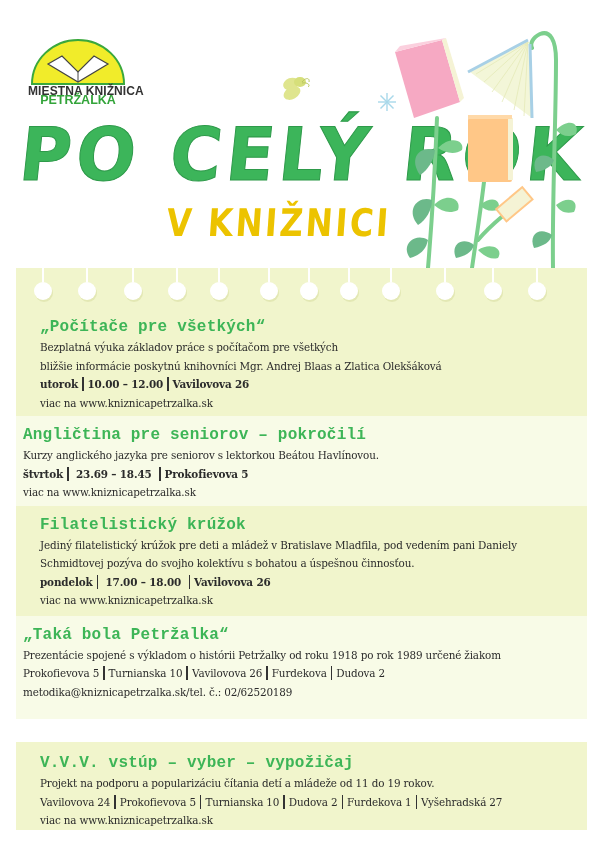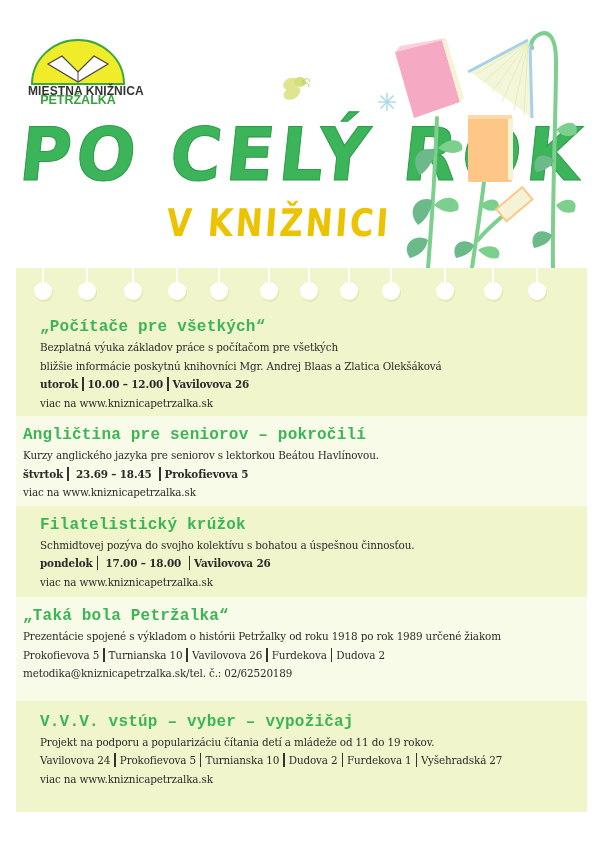--- a/index.html
+++ b/index.html
@@ -178,37 +178,38 @@
     <div class="sec-title">Angličtina pre seniorov – pokročilí</div>
     <div class="line">Kurzy anglického jazyka pre seniorov s lektorkou Beátou Havlínovou.</div>
     <div class="line bold">
       <span>štvrtok</span><span class="sep"></span> <span>23.69 – 18.45</span> <span class="sep"></span><span>Prokofievova 5</span>
     </div>
     <div class="line"><a class="link">viac na www.kniznicapetrzalka.sk</a></div>
   </div>
 
   <div class="section dark" style="padding-top:8px;padding-bottom:6px;">
     <div class="sec-title">Filatelistický krúžok</div>
+    <div class="line">Jediný filatelistický krúžok pre deti a mládež v Bratislave Mladfila, pod vedením pani Daniely</div>
     <div class="line">Schmidtovej pozýva do svojho kolektívu s bohatou a úspešnou činnosťou.</div>
     <div class="line bold">
       <span>pondelok</span><span class="sep"></span> <span>17.00 – 18.00</span> <span class="sep"></span><span>Vavilovova 26</span>
     </div>
     <div class="line"><a class="link">viac na www.kniznicapetrzalka.sk</a></div>
   </div>
 
   <div class="section light" style="padding-top:8px;padding-bottom:18px;">
     <div class="sec-title">„Taká bola Petržalka“</div>
     <div class="line">Prezentácie spojené s výkladom o histórii Petržalky od roku 1918 po rok 1989 určené žiakom</div>
     <div class="line">
       <span>Prokofievova 5</span><span class="sep"></span><span>Turnianska 10</span><span class="sep"></span><span>Vavilovova 26</span><span class="sep"></span><span>Furdekova</span><span class="sep"></span><span>Dudova 2</span>
     </div>
     <div class="line"><a class="link">metodika@kniznicapetrzalka.sk/tel. č.: 02/62520189</a></div>
   </div>
 
-  <div class="section dark" style="padding-top:10px;padding-bottom:24px;">
+  <div class="section dark" style="padding-top:10px;margin-top:23px;">
     <div class="sec-title">V.V.V. vstúp – vyber – vypožičaj</div>
     <div class="line">Projekt na podporu a popularizáciu čítania detí a mládeže od 11 do 19 rokov.</div>
     <div class="line">
       <span>Vavilovova 24</span><span class="sep"></span><span>Prokofievova 5</span><span class="sep"></span><span>Turnianska 10</span><span class="sep"></span><span>Dudova 2</span><span class="sep"></span><span>Furdekova 1</span><span class="sep"></span><span>Vyšehradská 27</span>
     </div>
     <div class="line"><a class="link">viac na www.kniznicapetrzalka.sk</a></div>
   </div>
 </div>
 
 </body></html>

